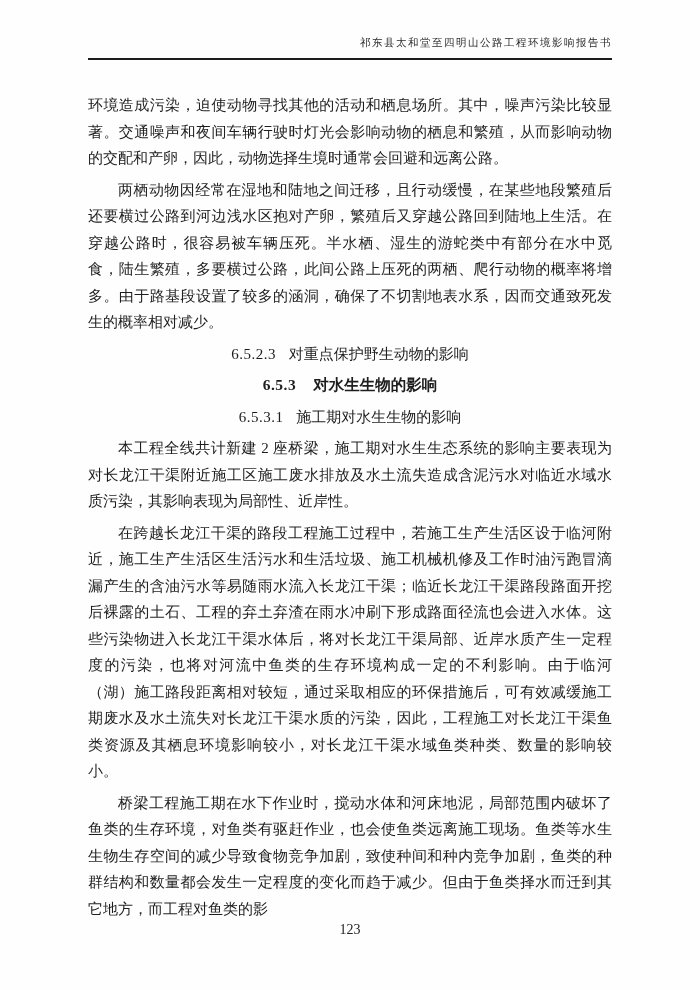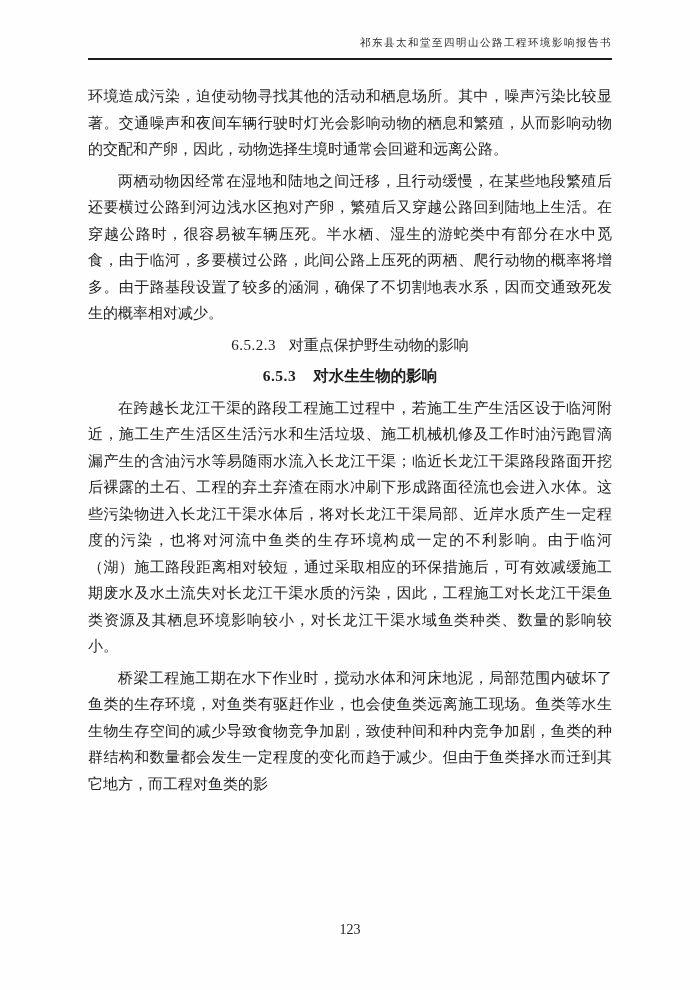--- a/index.html
+++ b/index.html
@@ -37,21 +37,21 @@
     font-size: 15px;
     line-height: 26.5px;
     text-align: justify;
   }
   .para {
     margin: 5px 0 0 0;
     text-indent: 2em;
   }
   .para.no-indent {
     text-indent: 0;
-    margin-top: 0;
+    margin-top: 9px;
   }
   .heading {
     margin: 5px 0 0 0;
     font-size: 15px;
     text-align: center;
   }
   .heading .h-num {
     margin-right: 0.85em;
     letter-spacing: 0.5px;
   }
@@ -79,32 +79,36 @@
 
   <div class="header">
     <div class="header-title">祁东县太和堂至四明山公路工程环境影响报告书</div>
     <div class="header-rule"></div>
   </div>
 
   <div class="doc-body">
 
     <p class="para no-indent">环境造成污染，迫使动物寻找其他的活动和栖息场所。其中，噪声污染比较显著。交通噪声和夜间车辆行驶时灯光会影响动物的栖息和繁殖，从而影响动物的交配和产卵，因此，动物选择生境时通常会回避和远离公路。</p>
 
-    <p class="para">两栖动物因经常在湿地和陆地之间迁移，且行动缓慢，在某些地段繁殖后还要横过公路到河边浅水区抱对产卵，繁殖后又穿越公路回到陆地上生活。在穿越公路时，很容易被车辆压死。半水栖、湿生的游蛇类中有部分在水中觅食，由于临河，多要横过公路，此间公路上压死的两栖、爬行动物的概率将增多。由于路基段设置了较多的涵洞，确保了不切割地表水系，因而交通致死发生的概率相对减少。</p>
+    <p class="para">两栖动物因经常在湿地和陆地之间迁移，且行动缓慢，在某些地段繁殖后还要横过公路到河边浅水区抱对产卵，繁殖后又穿越公路回到陆地上生活。在穿越公路时，很容易被车辆压死。半水栖、湿生的游蛇类中有部分在水中觅食，陆生繁殖，多要横过公路，此间公路上压死的两栖、爬行动物的概率将增多。由于路基段设置了较多的涵洞，确保了不切割地表水系，因而交通致死发生的概率相对减少。</p>
 
     <div class="heading level4">
       <span class="h-num">6.5.2.3</span><span class="h-title">对重点保护野生动物的影响</span>
     </div>
 
 
     <div class="heading level3">
       <span class="h-num">6.5.3</span><span class="h-title">对水生生物的影响</span>
     </div>
 
+    <div class="heading level4">
+      <span class="h-num">6.5.3.1</span><span class="h-title">施工期对水生生物的影响</span>
+    </div>
 
+    <p class="para">本工程全线共计新建 2 座桥梁，施工期对水生生态系统的影响主要表现为对长龙江干渠附近施工区施工废水排放及水土流失造成含泥污水对临近水域水质污染，其影响表现为局部性、近岸性。</p>
 
     <p class="para">在跨越长龙江干渠的路段工程施工过程中，若施工生产生活区设于临河附近，施工生产生活区生活污水和生活垃圾、施工机械机修及工作时油污跑冒滴漏产生的含油污水等易随雨水流入长龙江干渠；临近长龙江干渠路段路面开挖后裸露的土石、工程的弃土弃渣在雨水冲刷下形成路面径流也会进入水体。这些污染物进入长龙江干渠水体后，将对长龙江干渠局部、近岸水质产生一定程度的污染，也将对河流中鱼类的生存环境构成一定的不利影响。由于临河（湖）施工路段距离相对较短，通过采取相应的环保措施后，可有效减缓施工期废水及水土流失对长龙江干渠水质的污染，因此，工程施工对长龙江干渠鱼类资源及其栖息环境影响较小，对长龙江干渠水域鱼类种类、数量的影响较小。</p>
 
     <p class="para">桥梁工程施工期在水下作业时，搅动水体和河床地泥，局部范围内破坏了鱼类的生存环境，对鱼类有驱赶作业，也会使鱼类远离施工现场。鱼类等水生生物生存空间的减少导致食物竞争加剧，致使种间和种内竞争加剧，鱼类的种群结构和数量都会发生一定程度的变化而趋于减少。但由于鱼类择水而迁到其它地方，而工程对鱼类的影</p>
 
   </div>
 
   <div class="footer">
     <span>123</span>
   </div>

